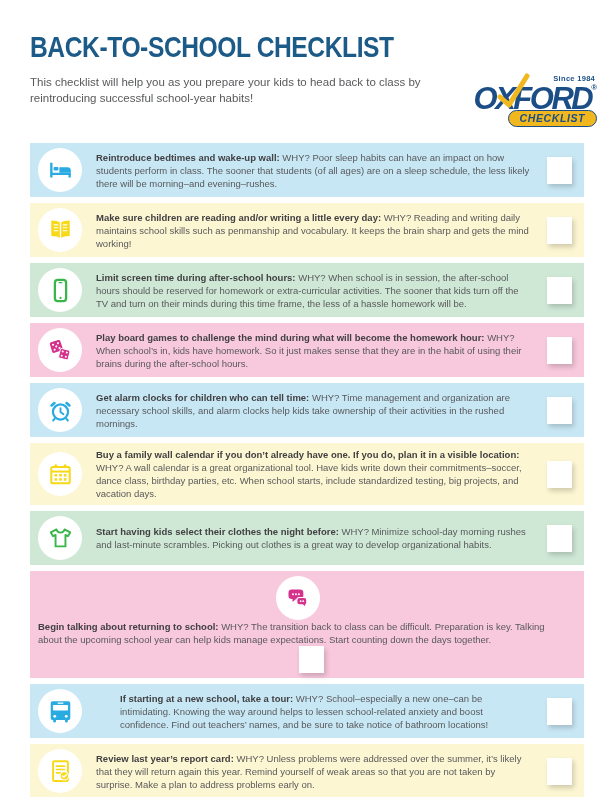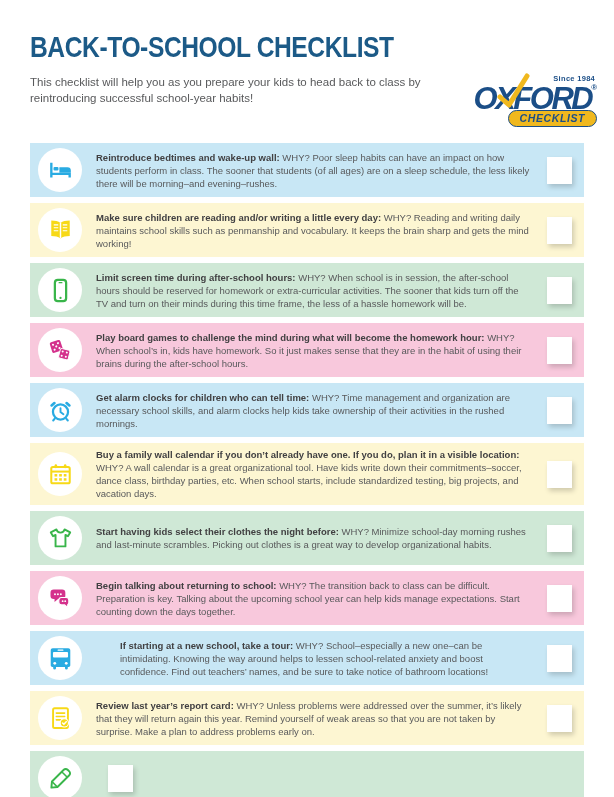--- a/index.html
+++ b/index.html
@@ -168,21 +168,21 @@
         <span class="icon" style="color: rgb(57, 181, 74);">
             <svg viewBox="0 0 24 24" fill="none" stroke="currentColor">
               <path d="M8.4 3.9 3.4 6.6l2 3.3 2.2-1.1V19h8.8V8.8l2.2 1.1 2-3.3-5-2.7a3.7 3.7 0 0 1-7.2 0z" stroke-width="1.7" stroke-linejoin="round"></path>
             </svg>
           </span>
       </span>
       <p class="txt"><b class="lead">Start having kids select their clothes the night before:</b> <span class="rest">WHY? Minimize school-day morning rushes and last-minute scrambles. Picking out clothes is a great way to develop organizational habits.</span></p>
       <span class="checkbox"></span>
     </section>
 
-    <section class="row" style="background: rgb(248, 200, 220);">
+    <section class="row" style="background: rgb(248, 200, 220); flex-direction: column;">
       <span class="circle">
         <span class="icon" style="color: rgb(212, 50, 140);">
             <svg viewBox="0 0 24 24" fill="currentColor">
               <path d="M13.4 3.9H6a2.9 2.9 0 0 0-2.9 2.9v2.8A2.9 2.9 0 0 0 6 12.5h.7V15l3.1-2.5h3.6a2.9 2.9 0 0 0 2.9-2.9V6.8a2.9 2.9 0 0 0-2.9-2.9z"></path>
               <circle cx="7.1" cy="8.2" r=".85" fill="#fff"></circle>
               <circle cx="9.7" cy="8.2" r=".85" fill="#fff"></circle>
               <circle cx="12.3" cy="8.2" r=".85" fill="#fff"></circle>
               <path d="M17 11.1h-4.1a2.4 2.4 0 0 0-2.4 2.4v1.8a2.4 2.4 0 0 0 2.4 2.4h2.7l2.8 2.2v-2.4a2.4 2.4 0 0 0 1-1.9v-2.1a2.4 2.4 0 0 0-2.4-2.4z" stroke="#fff" stroke-width="1"></path>
               <circle cx="13.9" cy="14.4" r=".8" fill="#fff"></circle>
               <circle cx="16.2" cy="14.4" r=".8" fill="#fff"></circle>

